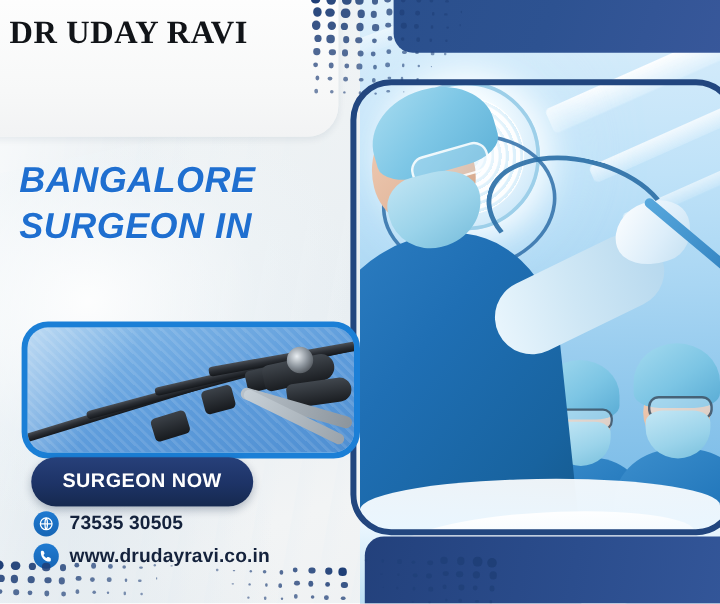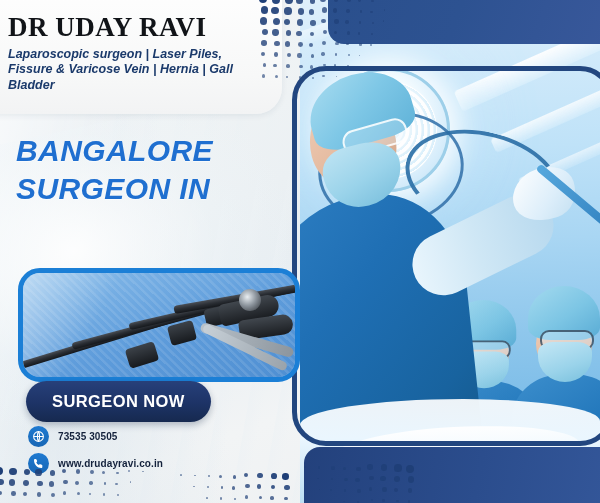--- a/index.html
+++ b/index.html
@@ -421,21 +421,21 @@
   .c-icon {
     width: 21px; height: 21px;
     border-radius: 50%;
     background: linear-gradient(180deg, #1f7ad1 0%, #1766b5 100%);
     display: flex; align-items: center; justify-content: center;
     flex: 0 0 auto;
   }
   .c-icon svg { display: block; }
   .c-text {
     font-weight: bold;
-    font-size: 10px;
+    font-size: 16px;
     color: #14223c;
     letter-spacing: .1px;
   }
 
   
   .dots { position: absolute; pointer-events: none; }
   .dots i {
     position: absolute;
     display: block;
     border-radius: 50%;
@@ -495,21 +495,20 @@
     <div class="drape2"></div>
   </div>
 
   <div class="navy-top"></div>
   <div class="navy-bottom"></div>
   <div class="photo-frame"></div>
 
   <div class="name-card">
     <div class="inner">
       <div class="doc-name">DR UDAY RAVI</div>
-      <div class="doc-spec">Laparoscopic surgeon | Laser Piles, Fissure &amp; Varicose Vein | Hernia | Gall Bladder</div>
     </div>
   </div>
 
   <div class="headline">
     <span>BANGALORE</span>
     <span>SURGEON IN</span>
   </div>
 
   <div class="photo-instr">
     <div class="instr-cloth"></div>

